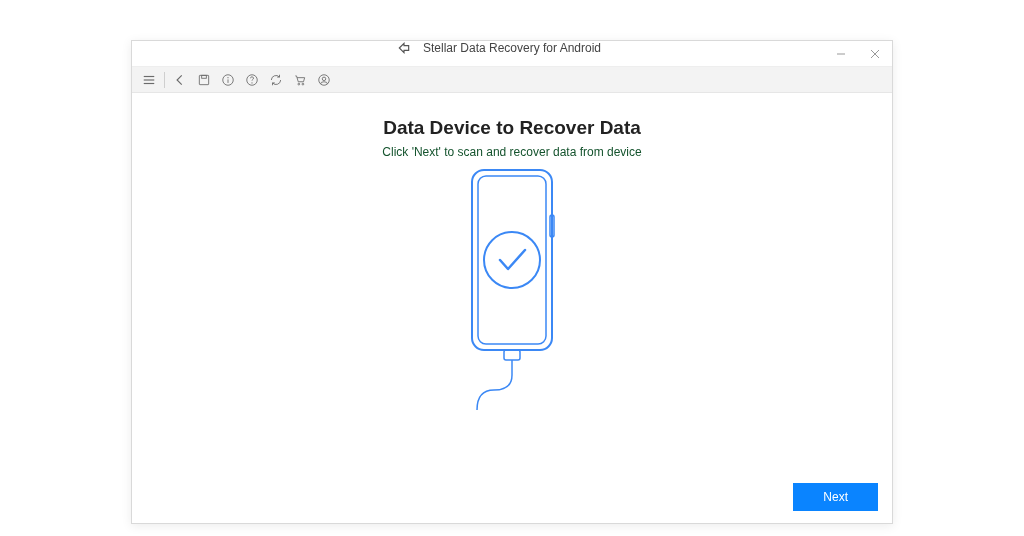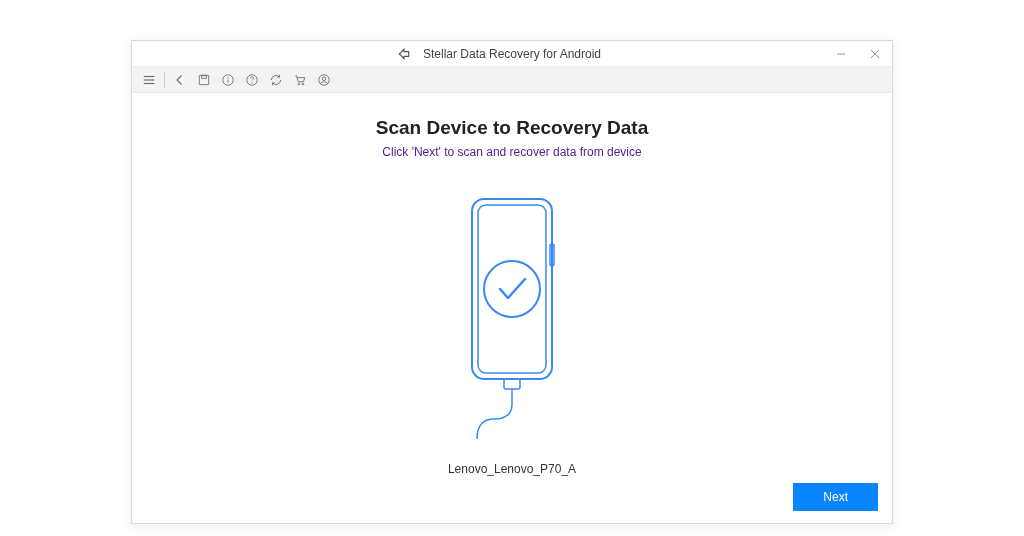--- a/index.html
+++ b/index.html
@@ -16,21 +16,21 @@
     .window {
       width: 762px;
       background: #ffffff;
       border: 1px solid #d9d9d9;
       box-shadow: 0 2px 10px rgba(0,0,0,0.08);
       position: relative;
     }
     .titlebar {
       height: 26px;
       display: flex;
-      align-items: center;
+      align-items: flex-start;
       justify-content: center;
       position: relative;
       border-bottom: 1px solid #eee;
     }
     .titlebar-title {
       font-size: 12px;
       color: #444;
       font-weight: 500;
     }
     .titlebar-icon {
@@ -88,22 +88,22 @@
       padding-top: 24px;
     }
     .heading {
       font-size: 19px;
       font-weight: 600;
       color: #222;
       margin-bottom: 6px;
     }
     .subheading {
       font-size: 12px;
-      color: #4c1d95;
-      margin-bottom: 35px;
+      color: #14532d;
+      margin-bottom: 6px;
     }
     .device-illustration {
       display: flex;
       justify-content: center;
       margin-bottom: 18px;
     }
     .device-name {
       font-size: 12px;
       color: #333;
     }
@@ -201,40 +201,39 @@
     <div class="toolbar-btn">
       <svg width="14" height="14" viewBox="0 0 24 24">
           <circle cx="12" cy="12" r="9" fill="none" stroke="#6b6b6b" stroke-width="1.5"></circle>
           <circle cx="12" cy="10" r="3" fill="none" stroke="#6b6b6b" stroke-width="1.5"></circle>
           <path d="M6 19 a6 4 0 0 1 12 0" fill="none" stroke="#6b6b6b" stroke-width="1.5"></path>
         </svg>
     </div>
   </div>
 
   <div class="content">
-    <div class="heading">Scan Device to Recovery Data</div>
+    <div class="heading">Data Device to Recover Data</div>
     <div class="subheading">Click 'Next' to scan and recover data from device</div>
 
     <div class="device-illustration">
       <svg width="140" height="250" viewBox="0 0 140 250">
 
         <rect x="30" y="5" width="80" height="180" rx="12" fill="none" stroke="#3b88f5" stroke-width="2"></rect>
         <rect x="36" y="11" width="68" height="168" rx="8" fill="none" stroke="#3b88f5" stroke-width="1.5"></rect>
 
         <rect x="108" y="50" width="4" height="22" rx="2" fill="none" stroke="#3b88f5" stroke-width="1.5"></rect>
 
         <circle cx="70" cy="95" r="28" fill="none" stroke="#3b88f5" stroke-width="2"></circle>
         <path d="M58 95 L66 104 L83 85" fill="none" stroke="#3b88f5" stroke-width="2.5" stroke-linecap="round" stroke-linejoin="round"></path>
 
         <rect x="62" y="185" width="16" height="10" rx="2" fill="none" stroke="#3b88f5" stroke-width="1.5"></rect>
         <line x1="70" y1="195" x2="70" y2="210" stroke="#3b88f5" stroke-width="1.5"></line>
         <path d="M70 210 Q70 225 52 225 Q35 225 35 245" fill="none" stroke="#3b88f5" stroke-width="1.5"></path>
       </svg>
     </div>
 
-    <div class="device-name">Lenovo_Lenovo_P70_A</div>
 
     <div class="footer">
       <button class="next-btn">Next</button>
     </div>
   </div>
 
 </div>
 
 </body></html>

